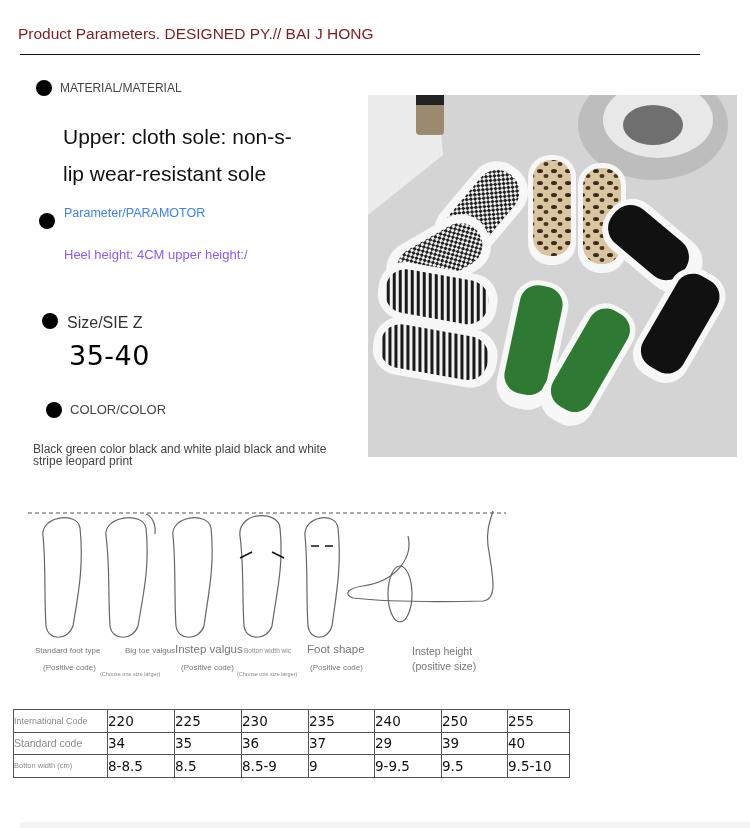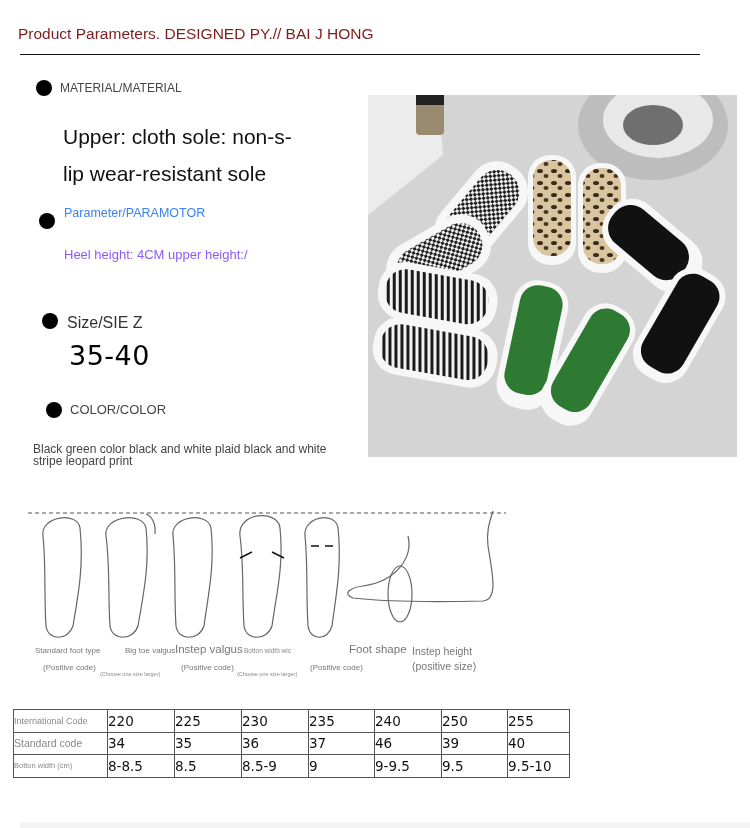--- a/index.html
+++ b/index.html
@@ -146,21 +146,21 @@
 </div>
 
 <div class="abs cap" style="left:35px;top:646px;">Standard foot type</div>
 <div class="abs cap" style="left:43px;top:663px;">(Positive code)</div>
 <div class="abs cap" style="left:106px;top:646px;padding-left:19px;">Big toe valgus</div>
 <div class="abs cap-xs" style="left:100px;top:671px;">(Choose one size larger)</div>
 <div class="abs cap-lg" style="left:175px;top:643px;">Instep valgus</div>
 <div class="abs cap" style="left:181px;top:663px;">(Positive code)</div>
 <div class="abs cap-xs" style="left:244px;top:647px;font-size:6.5px;">Botton width wic</div>
 <div class="abs cap-xs" style="left:237px;top:671px;">(Choose one size larger)</div>
-<div class="abs cap-lg" style="left:307px;top:643px;margin-left:42px;">Foot shape</div>
+<div class="abs cap-lg" style="left:307px;top:643px;">Foot shape</div>
 <div class="abs cap" style="left:310px;top:663px;">(Positive code)</div>
 <div class="abs cap-lg" style="left:412px;top:645px;font-size:10.5px;">Instep height</div>
 <div class="abs cap-lg" style="left:412px;top:660px;font-size:10.5px;">(positive size)</div>
 
 <table class="size-table">
   <colgroup>
     <col style="width:94px">
       <col style="width:67px">
       <col style="width:67px">
       <col style="width:67px">
@@ -179,21 +179,21 @@
       <td>240</td>
       <td>250</td>
       <td>255</td>
     </tr>
     <tr>
       <td class="rowhead" style="font-size:10.5px;">Standard code</td>
       <td>34</td>
       <td>35</td>
       <td>36</td>
       <td>37</td>
-      <td>46</td>
+      <td>29</td>
       <td>39</td>
       <td>40</td>
     </tr>
     <tr>
       <td class="rowhead" style="font-size:7.5px;">Botton width (cm)</td>
       <td>8-8.5</td>
       <td>8.5</td>
       <td>8.5-9</td>
       <td>9</td>
       <td>9-9.5</td>

